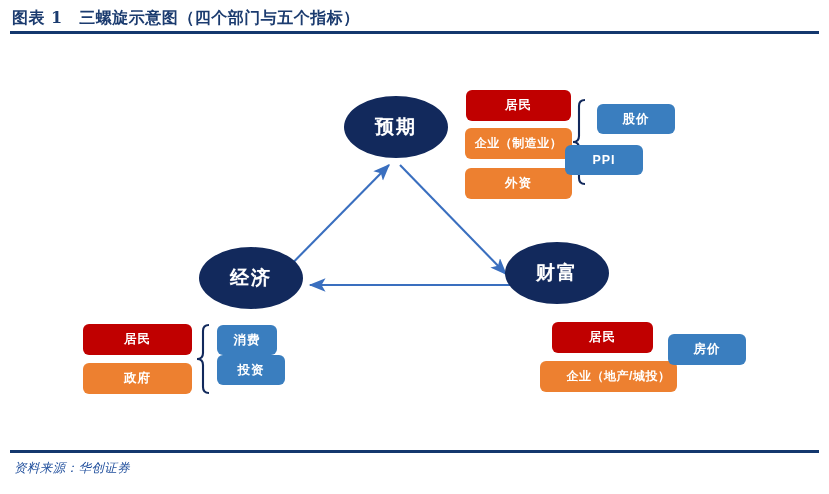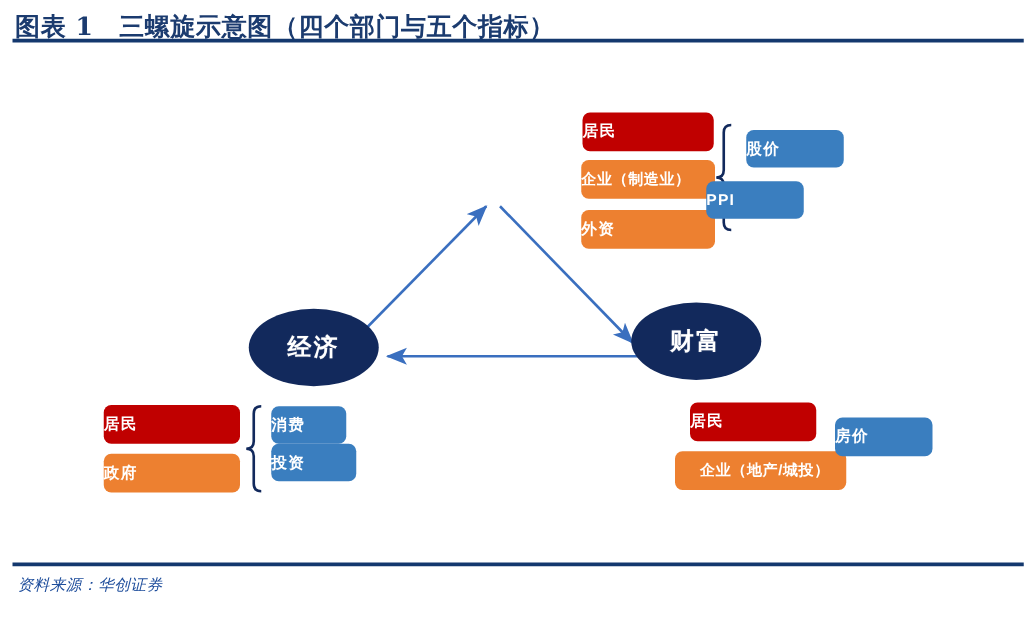--- a/index.html
+++ b/index.html
@@ -7,21 +7,21 @@
     width:829px;height:494px;background:#ffffff;
     font-family:"Liberation Sans","DejaVu Sans",sans-serif;
     -webkit-font-smoothing:antialiased;
   }
   #page{position:relative;width:829px;height:494px;overflow:hidden;background:#fff;}
 
   
   .chart-title{
     position:absolute;left:12px;top:8px;
     font-family:"DejaVu Serif","Liberation Serif",serif;
-    font-weight:bold;font-size:20px;color:#1b3b6f;
+    font-weight:bold;font-size:16px;color:#1b3b6f;
     letter-spacing:0.5px;white-space:nowrap;
   }
   .rule-top{
     position:absolute;left:10px;top:31px;width:809px;height:2.5px;background:#14386e;
   }
   .rule-bottom{
     position:absolute;left:10px;top:450px;width:809px;height:2.5px;background:#14386e;
   }
   .source-note{
     position:absolute;left:14px;top:460px;
@@ -42,21 +42,21 @@
     color:#ffffff;font-weight:bold;font-size:19px;letter-spacing:2px;
     text-shadow:0 0 1px rgba(255,255,255,.35);
   }
   .node-expect{left:344px;top:62px;width:104px;height:62px;}
   .node-economy{left:199px;top:213px;width:104px;height:62px;}
   .node-wealth{left:505px;top:208px;width:104px;height:62px;}
 
   
   .box{
     position:absolute;border-radius:6px;
-    display:flex;align-items:center;
+    display:flex;align-items:center;justify-content:center;
     color:#ffffff;font-weight:bold;font-size:12.5px;letter-spacing:1px;
     white-space:nowrap;
   }
   .box.red   {background:#c00000;}
   .box.orange{background:#ed8030;}
   .box.blue  {background:#3a7ebf;}
   .box.small {font-size:12px;letter-spacing:.5px;}
 
   
   .b-top-resident {left:466px;top:56px; width:105px;height:31px;}
@@ -97,20 +97,23 @@
 
       <line x1="400" y1="131" x2="506" y2="240" stroke="#3a6fbf" stroke-width="2.1" marker-end="url(#ah)"></line>
 
       <line x1="512" y1="251" x2="310" y2="251" stroke="#3a6fbf" stroke-width="2.1" marker-end="url(#ah)"></line>
 
       <path d="M585,60 q-6,0 -6,6 v30 q0,6 -6,6 q6,0 6,6 v30 q0,6 6,6" fill="none" stroke="#12295c" stroke-width="2.1" transform="translate(0,6)"></path>
 
       <path d="M209,291 q-6,0 -6,6 v22 q0,6 -6,6 q6,0 6,6 v22 q0,6 6,6" fill="none" stroke="#12295c" stroke-width="2.1"></path>
     </svg>
 
+    <div class="node node-expect">
+      <span>预期</span>
+    </div>
     <div class="node node-economy">
       <span>经济</span>
     </div>
     <div class="node node-wealth">
       <span>财富</span>
     </div>
 
     <div class="box red b-top-resident">
       <span>居民</span>
     </div>

